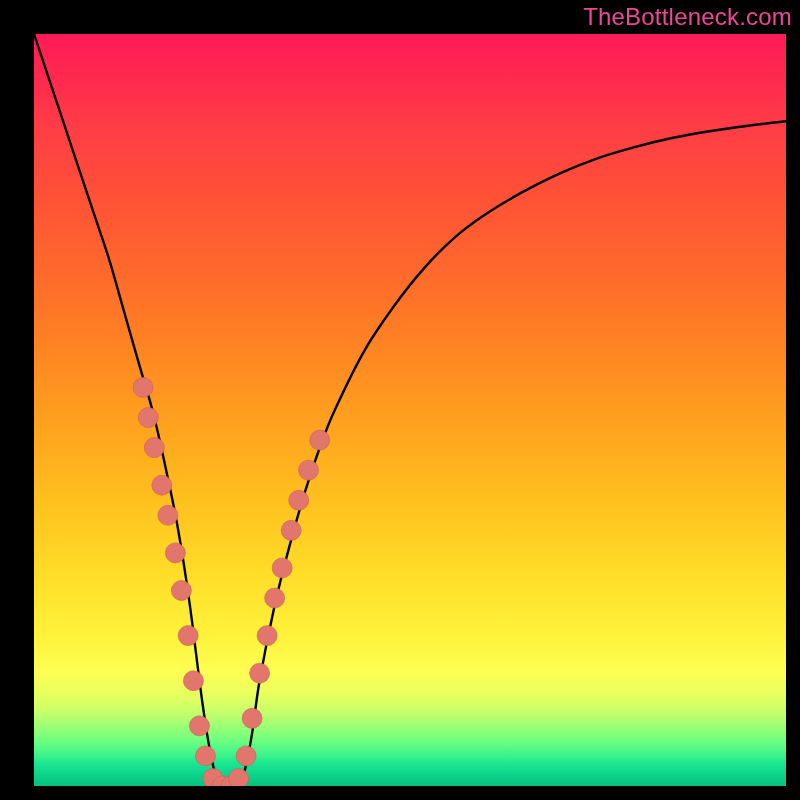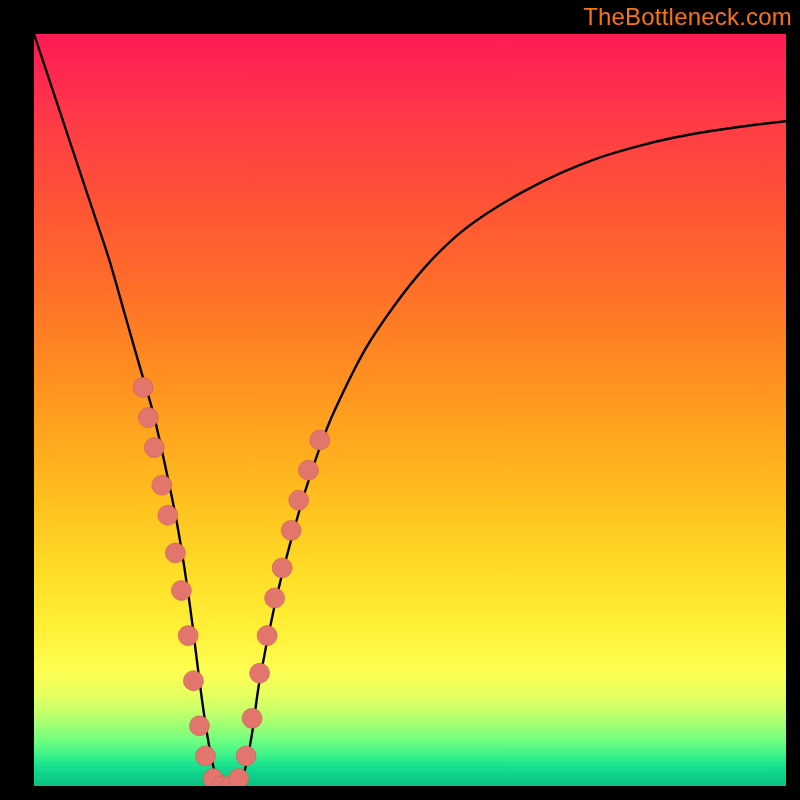--- a/index.html
+++ b/index.html
@@ -65,21 +65,21 @@
       rgba(0,0,0,0) 1px,
       rgba(255,255,255,0.10) 1px,
       rgba(255,255,255,0.10) 2px
     );
     opacity: 0.25;
   }
   .watermark {
     position: absolute;
     top: 3px;
     right: 8px;
-    color: #f97316;
+    color: #ec4899;
     font-size: 24px;
     font-weight: 500;
     letter-spacing: 0.2px;
   }
   svg.curve {
     position: absolute;
     inset: 0;
   }
 </style>
 </head>

